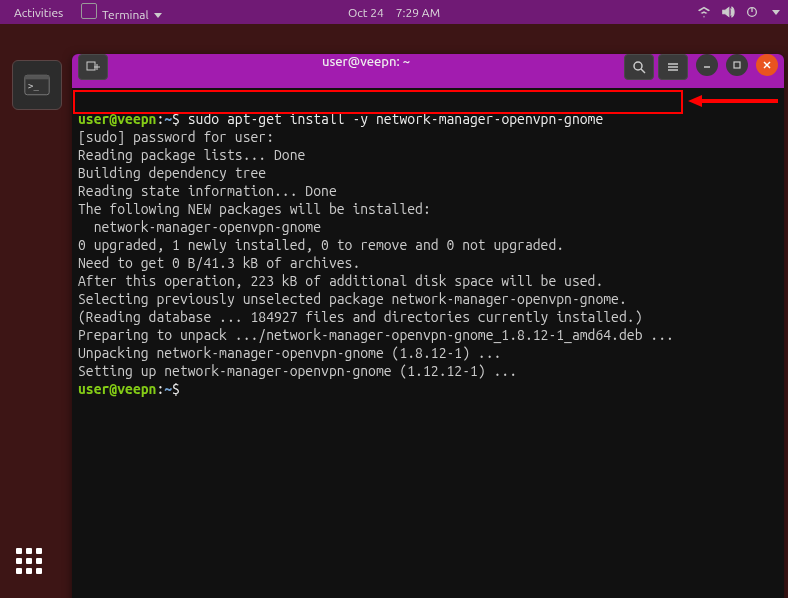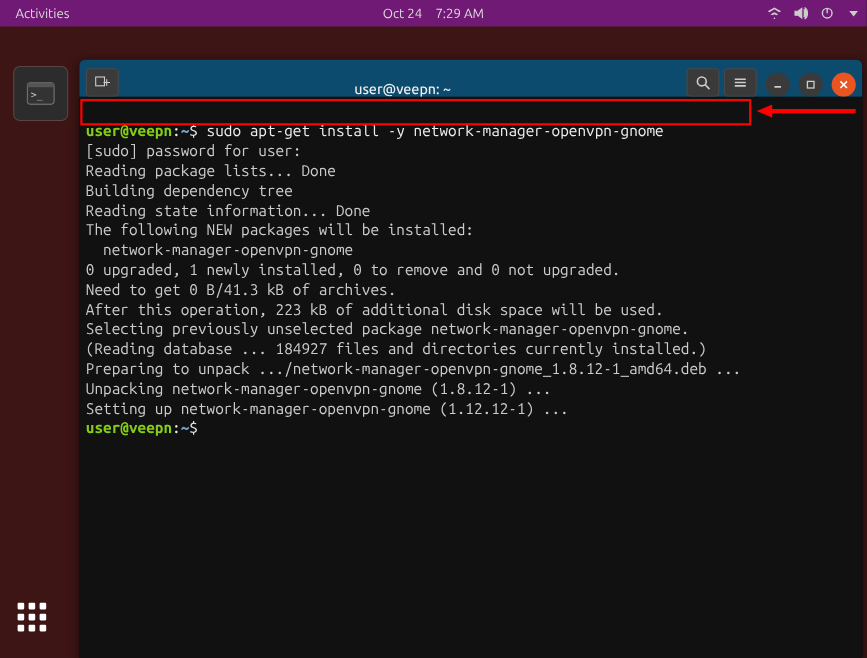--- a/index.html
+++ b/index.html
@@ -77,23 +77,23 @@
     width: 712px; height: 562px;
     background: #111;
     border-radius: 6px 6px 0 0;
     box-shadow: 0 2px 10px rgba(0,0,0,0.5);
     overflow: hidden;
     display: flex; flex-direction: column;
   }
 
   .titlebar {
     height: 34px;
-    background: #0c4a6e;
+    background: #a21caf;
     display: flex;
-    align-items: flex-end;
+    align-items: flex-start;
     padding: 0 6px;
     gap: 4px;
     color: #eee;
     font-size: 13px;
   }
   .titlebar .tb-btn {
     width: 28px; height: 24px;
     background: #3a3a3a;
     border: 1px solid #4a4a4a;
     border-radius: 4px;
@@ -141,20 +141,25 @@
     width: 90px; height: 12px;
     pointer-events: none;
   }
 </style>
 </head>
 <body>
 
 <div class="topbar">
   <div class="left">
     <span class="item">Activities</span>
+    <span class="item">
+      <span class="app-icon"></span>
+      <span>Terminal</span>
+      <span class="tri"></span>
+    </span>
   </div>
   <div class="center">
     <span>Oct 24</span>
     <span>7:29 AM</span>
   </div>
   <div class="right">
     <span class="tray-icon">
       <svg viewBox="0 0 16 16">
           <path fill="#ccc" d="M8 2l7 4-2 1-5-3-5 3-2-1zM8 7l4 2-2 1-2-1-2 1-2-1zM8 12l1 2h-2z"></path>
         </svg>

